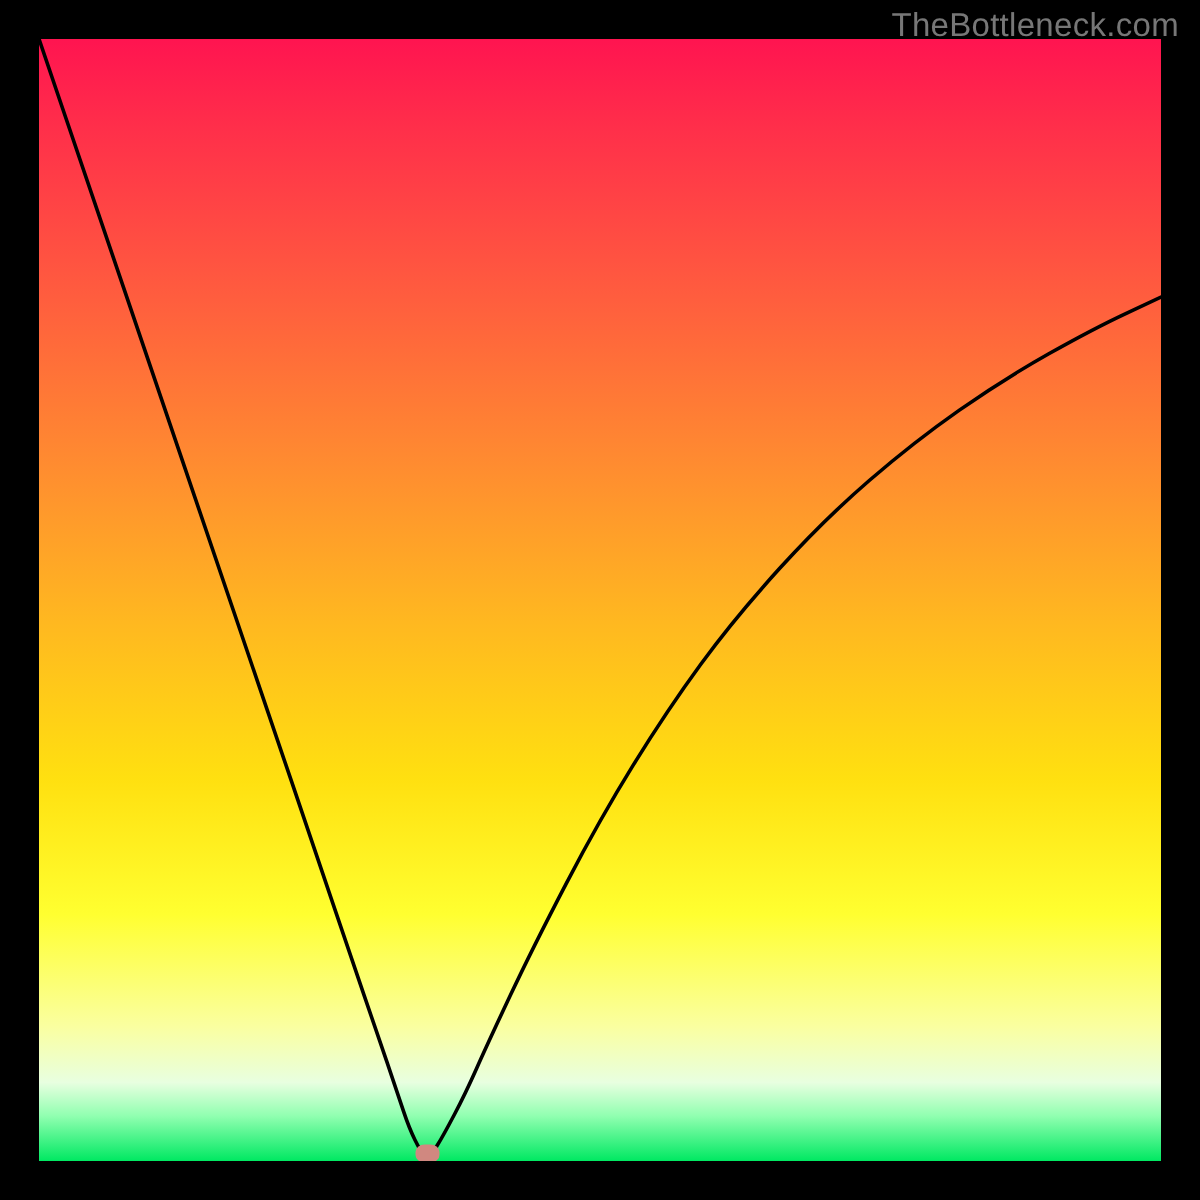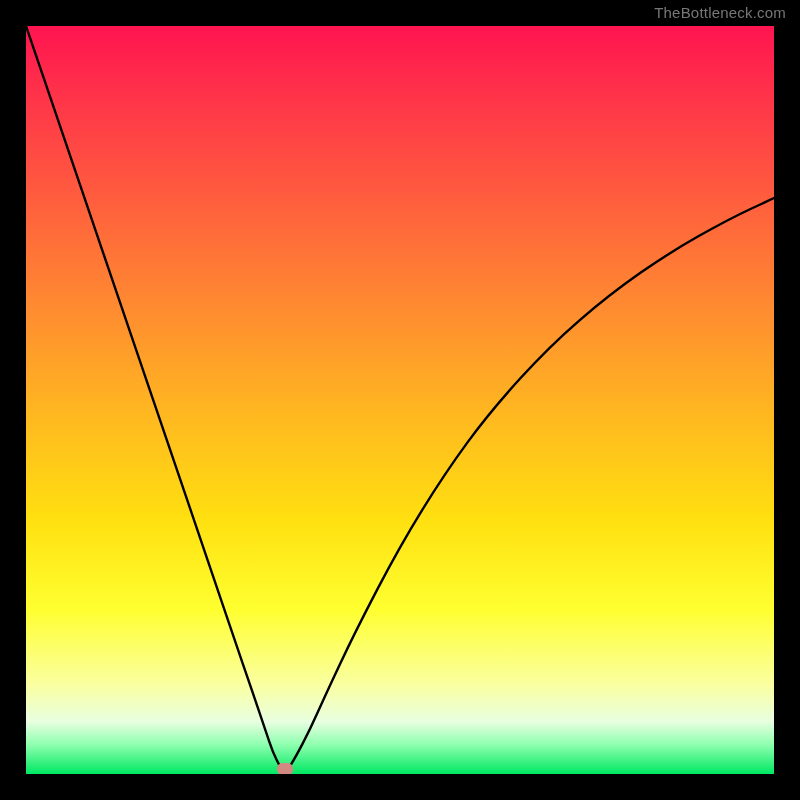--- a/index.html
+++ b/index.html
@@ -54,21 +54,21 @@
     height: 12px;
     border-radius: 6px / 5px;
     background: #d08880;
     transform: translate(-50%, -50%);
   }
   .watermark {
     position: absolute;
     top: 4px;
     right: 14px;
     color: #777;
-    font-size: 15px;
+    font-size: 22px;
     font-weight: 500;
     letter-spacing: 0.2px;
     user-select: none;
   }
 </style>
 </head>
 <body>
 
 <div class="frame">
 

